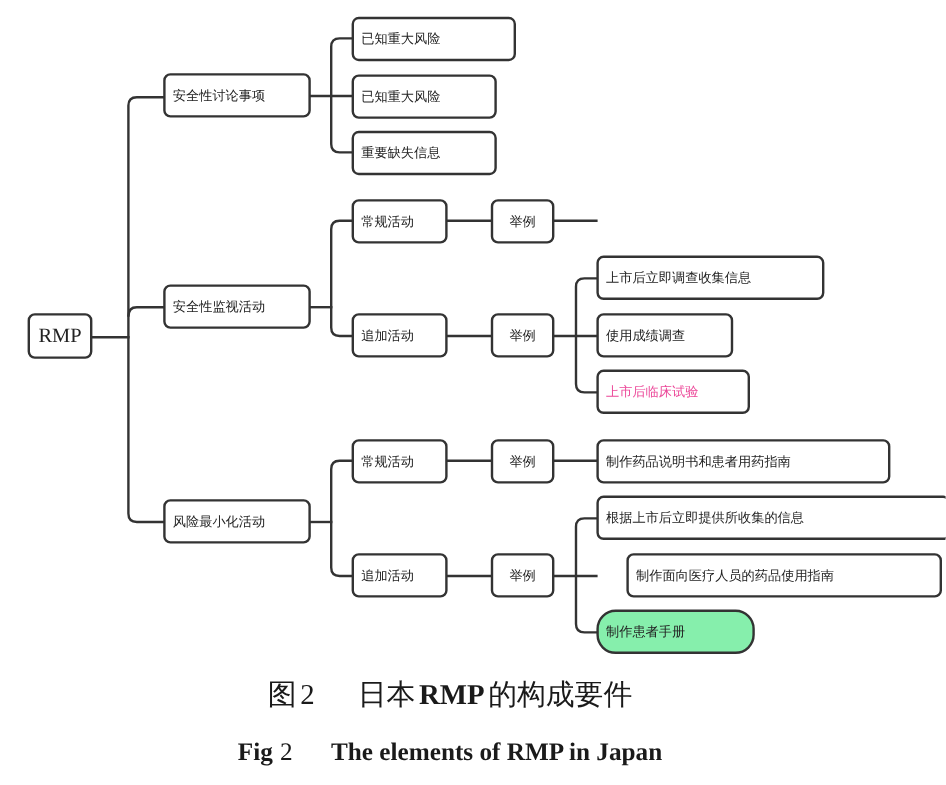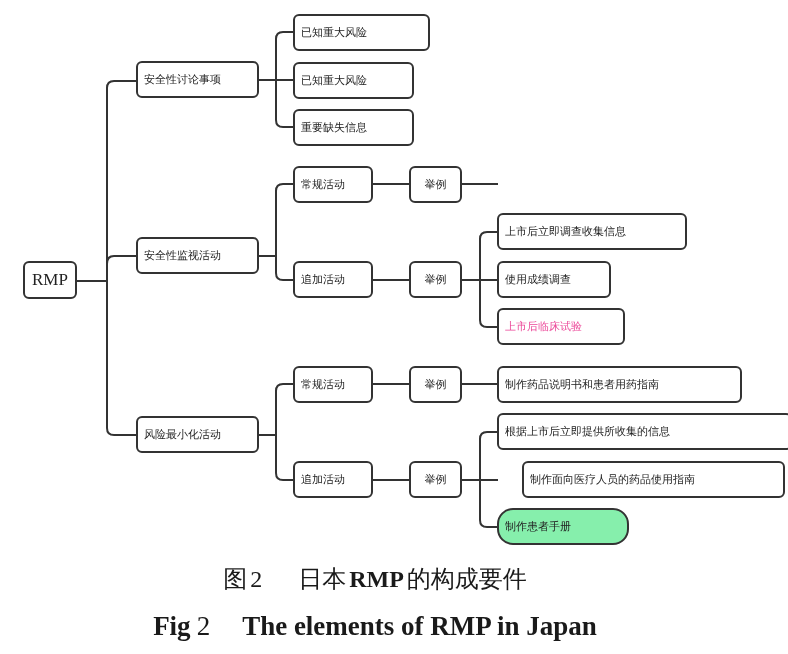--- a/index.html
+++ b/index.html
@@ -24,21 +24,21 @@
     }
     .node.center { text-align: center; padding-left: 0; }
     .node.root { font-family: "Liberation Serif", serif; font-size: 17px; height: 38px; line-height: 34px; }
     .caption {
       position: absolute; left: 0; width: 750px; text-align: center; color: #1a1a1a; white-space: nowrap;
     }
     .cap-cn { top: 563px; font-size: 24px; line-height: 32px; font-family: "DejaVu Sans", sans-serif; }
     .cap-cn .num { font-family: "Liberation Serif", serif; margin-left: 3px; }
     .cap-cn .gap { display: inline-block; width: 36px; }
     .cap-cn .latin { font-family: "Liberation Serif", serif; font-weight: bold; margin: 0 3px; }
-    .cap-en { top: 610px; font-size: 27px; line-height: 32px; font-family: "Liberation Serif", serif; text-align: center; }
+    .cap-en { top: 610px; font-size: 21px; line-height: 32px; font-family: "Liberation Serif", serif; text-align: center; }
     .cap-en .word { font-weight: bold; }
     .cap-en .num { font-weight: normal; margin-left: 6px; }
     .cap-en .gap { display: inline-block; width: 32px; }
     .cap-en .title { font-weight: bold; }
   </style>
 </head>
 <body style="background: rgb(255, 255, 255);">
 
 <div id="canvas">
 

